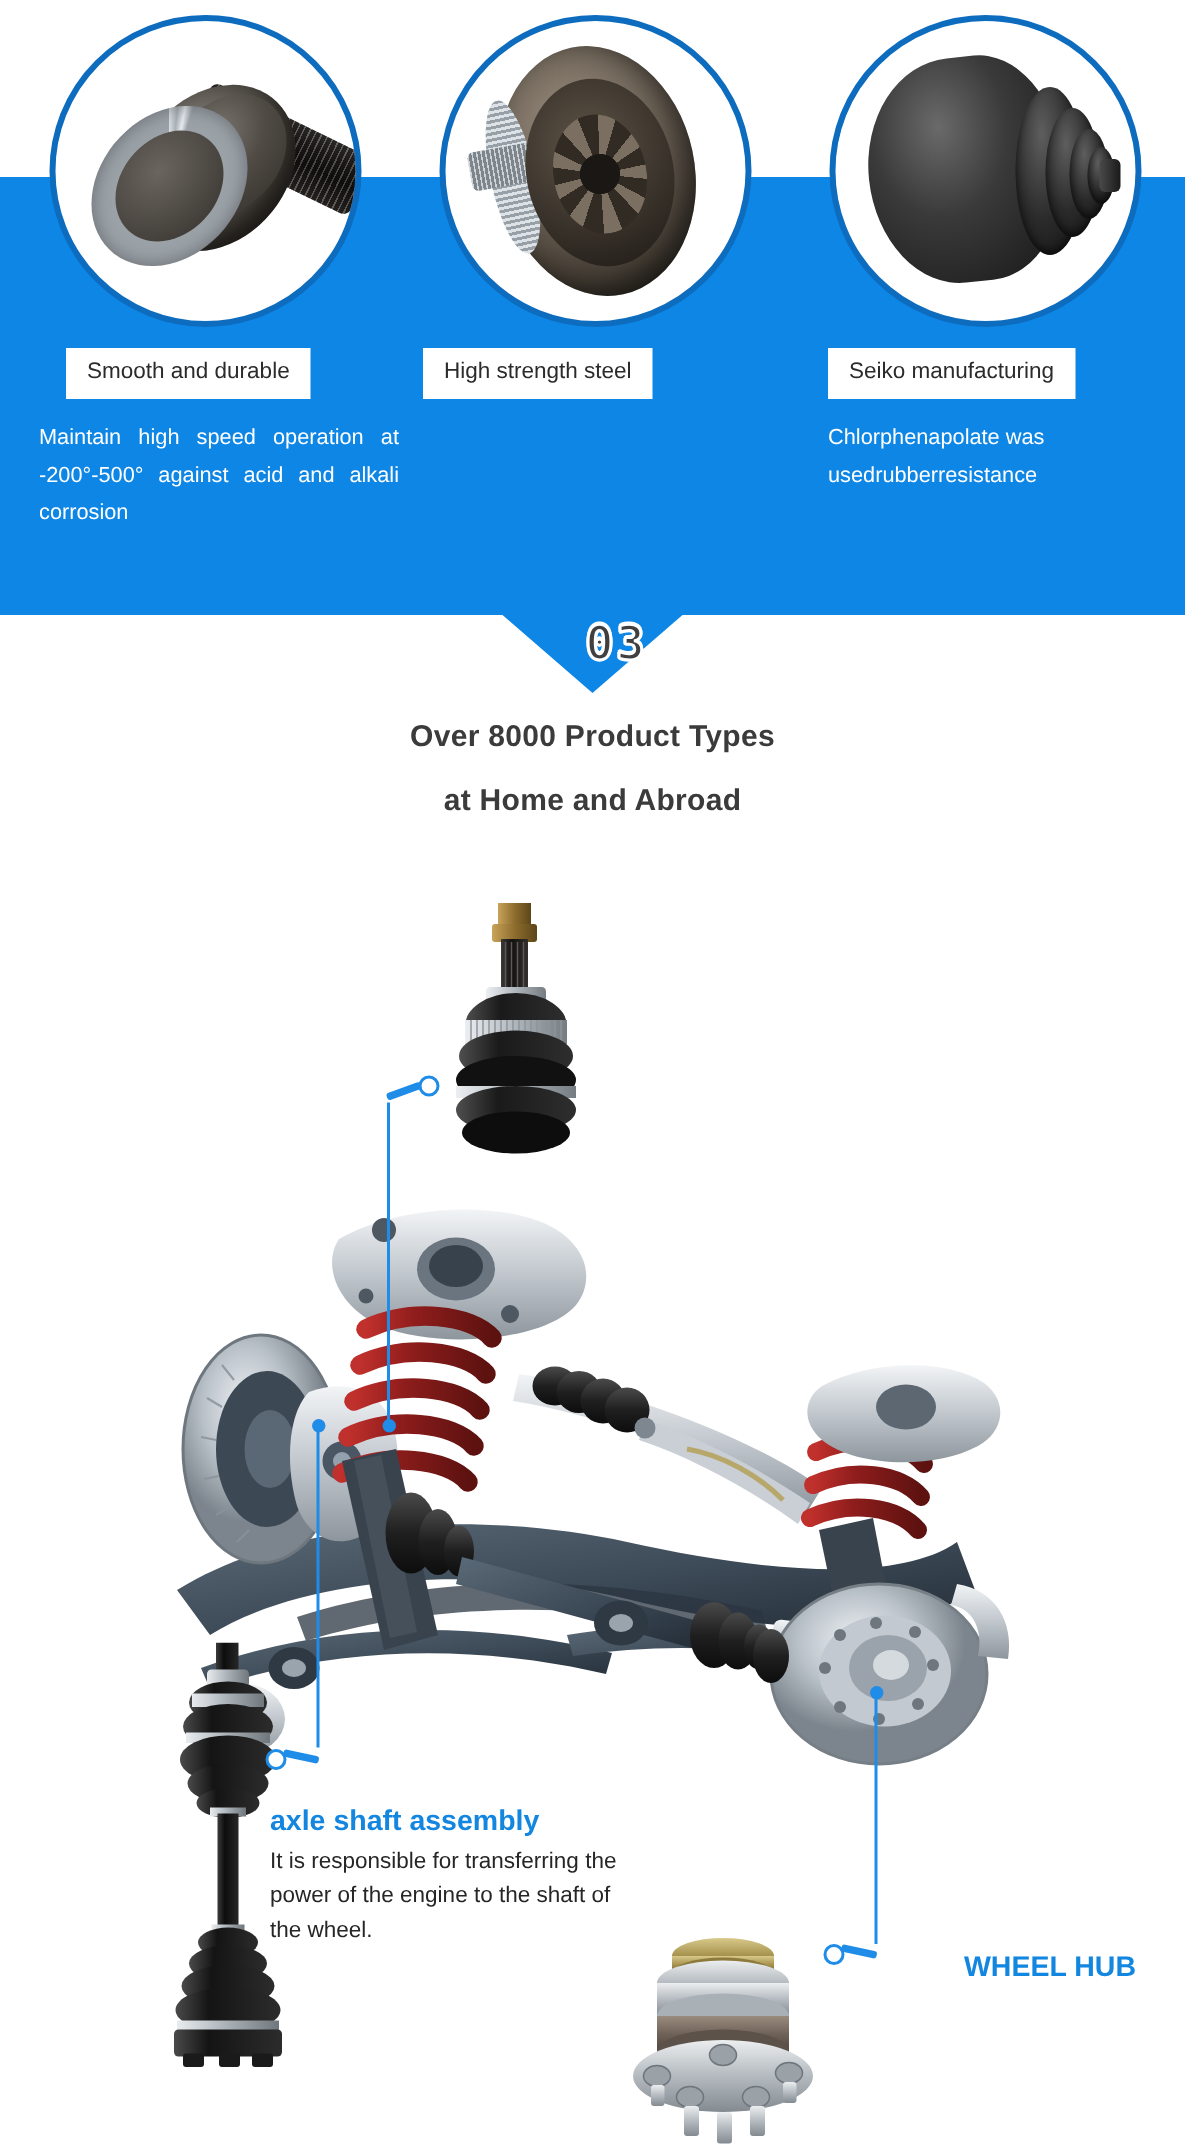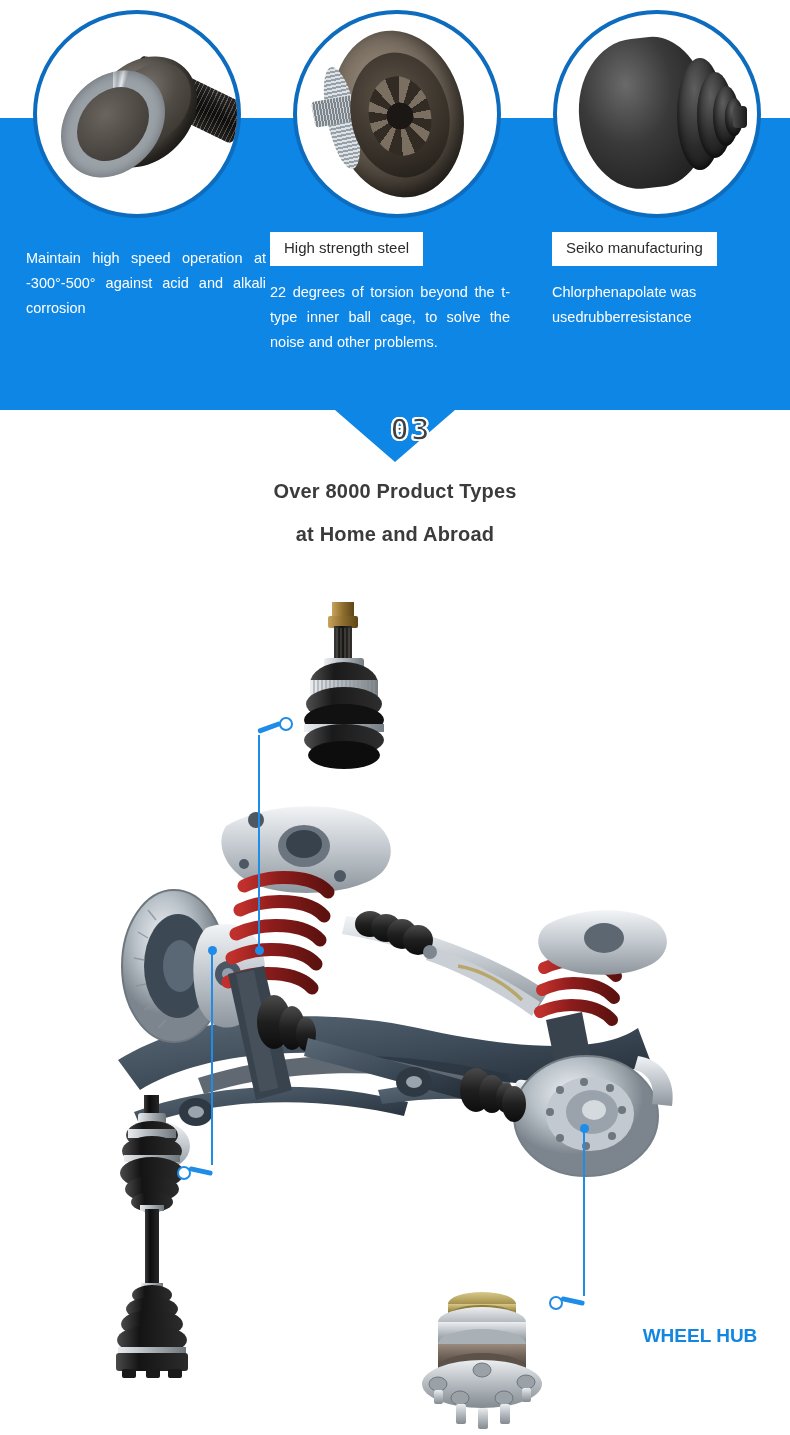--- a/index.html
+++ b/index.html
@@ -200,21 +200,21 @@
   .feature-chip {
     display: inline-block;
     background: #ffffff;
     color: #2b2b2b;
     font-size: 15px;
     line-height: 1.1;
     padding: 8px 14px 9px 14px;
     white-space: nowrap;
   }
   .f1 .feature-chip { margin-left: 18px; }
-  .f2 .feature-chip { margin-left: 0; }
+  .f2 .feature-chip { margin-left: 12px; }
   .f3 .feature-chip { margin-left: 0px; text-align: center; }
 
   .feature-body {
     margin-top: 14px;
     color: #ffffff;
     font-size: 14.5px;
     line-height: 25px;
     text-align: justify;
     text-justify: inter-word;
   }
@@ -248,21 +248,21 @@
     margin: 0 0 2px 0;
   }
   .callout-body {
     color: #262626;
     font-size: 15px;
     line-height: 23px;
     margin: 0;
   }
   .co-cv   { left: 392px; top: 663px; width: 300px; }
   .co-axle { left: 180px; top: 1203px; width: 240px; }
-  .co-hub  { left: 610px; top: 1300px; width: 180px; text-align: left; margin-top: 24px; }
+  .co-hub  { left: 610px; top: 1300px; width: 180px; text-align: left; }
   .co-hub .callout-title { text-align: center; }
 
   
   .dp { position: absolute; }
   .dp-cv   { left: 288px; top: 600px;  width: 112px; height: 200px; }
   .dp-axle { left: 96px;  top: 1095px; width: 112px; height: 285px; }
   .dp-hub  { left: 412px; top: 1288px; width: 140px; height: 142px; }
 
   
   .leader { position: absolute; }
@@ -326,26 +326,26 @@
       <div class="p3-boot"></div>
       <div class="p3-rib p3-r1"></div>
       <div class="p3-rib p3-r2"></div>
       <div class="p3-rib p3-r3"></div>
       <div class="p3-rib p3-r4"></div>
       <div class="p3-tip"></div>
     </div>
   </div>
 
   <div class="feature f1">
-    <div class="feature-body">Maintain high speed operation at -300°-500° against acid and alkali corrosion</div>
+    <div class="feature-chip">Smooth and durable</div>
+    <div class="feature-body">Maintain high speed operation at -200°-500° against acid and alkali corrosion</div>
   </div>
 
   <div class="feature f2">
     <div class="feature-chip">High strength steel</div>
-    <div class="feature-body">22 degrees of torsion beyond the t-type inner ball cage, to solve the noise and other problems.</div>
   </div>
 
   <div class="feature f3">
     <div class="feature-chip">Seiko manufacturing</div>
     <div class="feature-body">Chlorphenapolate was usedrubberresistance</div>
   </div>
 
   <div class="main-heading">
     <span>Over 8000 Product Types</span><br>
     <span>at Home and Abroad</span>
@@ -629,19 +629,23 @@
     </div>
 
     <div class="leader">
       <div class="leader-dot" style="left:580px; top:1124px;"></div>
       <div class="leader-line" style="left:583px; top:1130px; width:2px; height:166px;"></div>
       <div class="leader-stub" style="left:561px; top:1296px; width:24px; transform:rotate(12deg); transform-origin:0 50%;"></div>
       <div class="leader-ring" style="left:549px; top:1296px;"></div>
     </div>
 
 
+    <div class="callout co-axle">
+      <p class="callout-title">axle shaft assembly</p>
+      <p class="callout-body">It is responsible for transferring the power of the engine to the shaft of the wheel.</p>
+    </div>
 
     <div class="callout co-hub">
       <p class="callout-title">WHEEL HUB</p>
     </div>
 
   </div>
 </div>
 
 </body></html>

